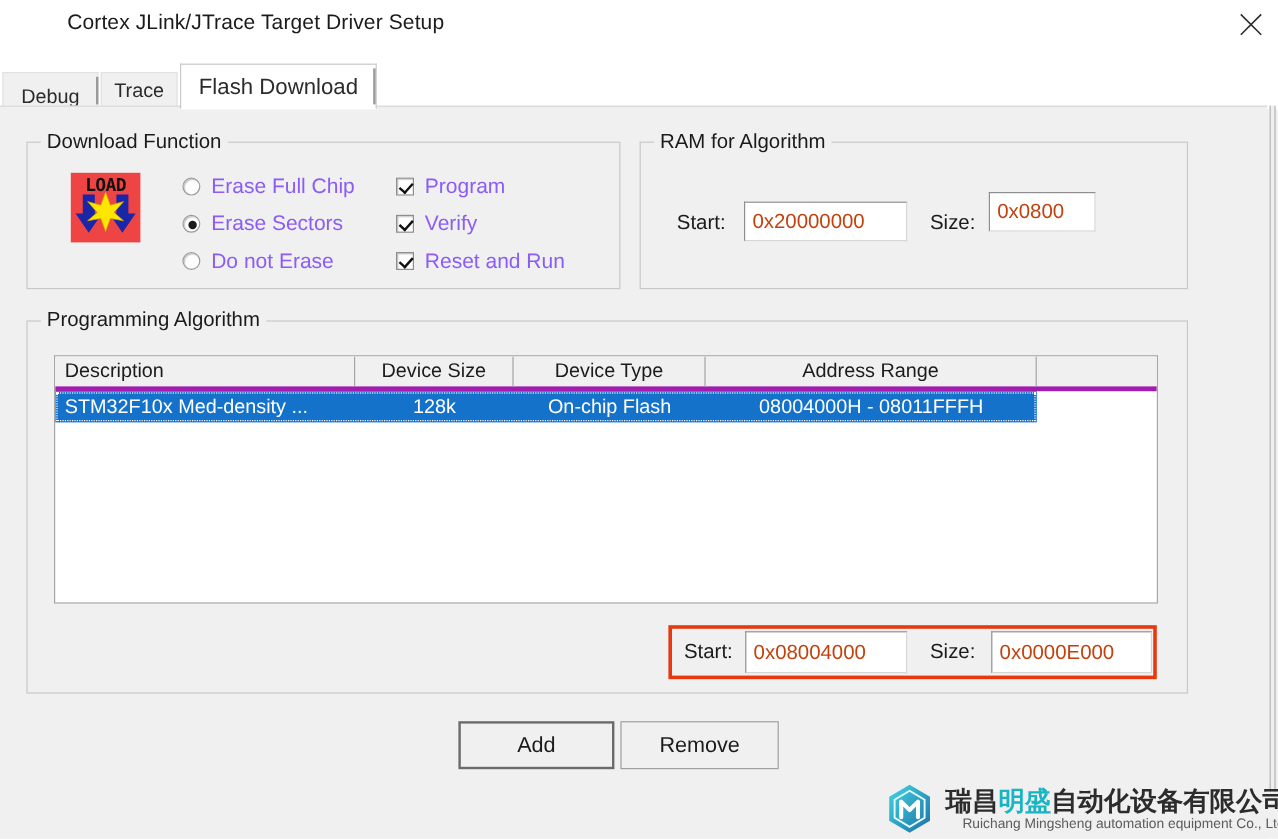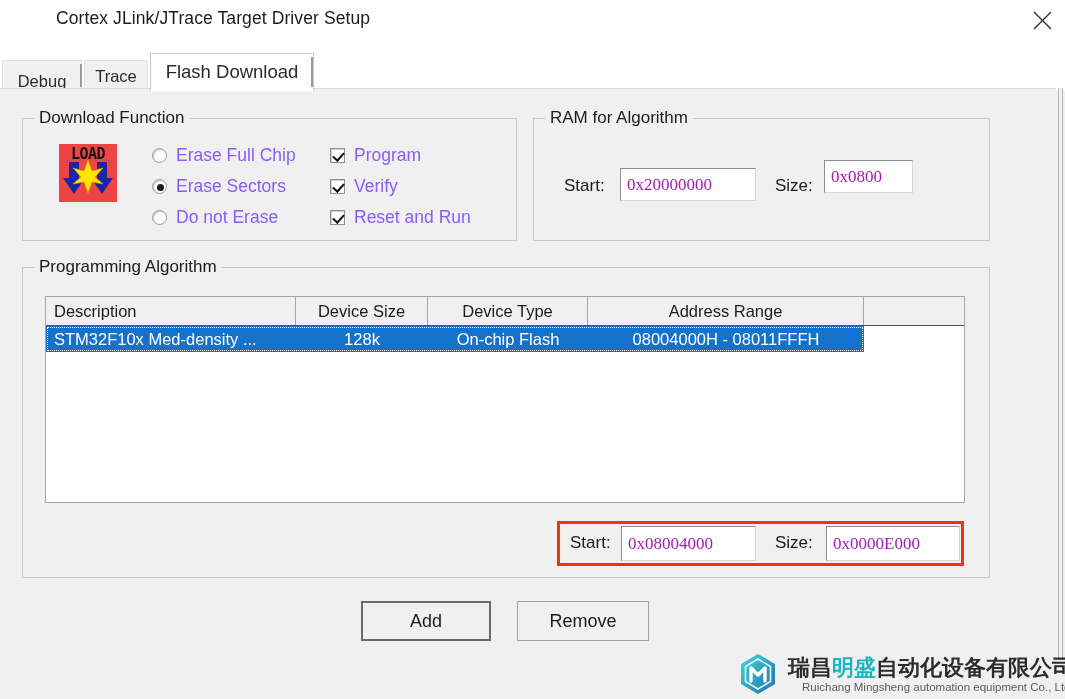--- a/index.html
+++ b/index.html
@@ -187,47 +187,46 @@
     position: absolute;
     font-size: 17px; color: #1b1b1b;
     white-space: nowrap;
   }
   .textbox {
     position: absolute;
     background: #ffffff;
     border: 1px solid #d6d6d6;
     border-top: 1px solid #8e8e8e;
     border-left: 1px solid #8e8e8e;
-    font-size: 17px; color: #a21caf;
+    font-size: 17px; color: #c2410c;
     padding: 0 6px;
     display: flex; align-items: center;
     cursor: text;
     white-space: nowrap;
     overflow: hidden;
-    font-family: Liberation Serif, serif;
   }
 
   #ram-start-label { left: 564px; top: 176px; }
   #ram-start-box   { left: 620px; top: 168px; width: 136px; height: 33px; }
   #ram-size-label  { left: 775px; top: 176px; }
   #ram-size-box    { left: 824px; top: 160px; width: 89px;  height: 33px; }
 
   
   .table-wrap {
     position: absolute; left: 45px; top: 296px;
     width: 920px; height: 207px;
     background: #ffffff;
     border: 1px solid #a6a6a6;
     overflow: hidden;
   }
   .table-head {
     display: flex;
     height: 29px;
     background: #f0f0f0;
-    border-bottom: 1px solid #a21caf;
+    border-bottom: 4px solid #a21caf;
     justify-content: center;
   }
   .th {
     border-right: 1px solid #a6a6a6;
     font-size: 16.5px; color: #1b1b1b;
     display: flex; align-items: center;
     padding: 0 8px;
     cursor: pointer;
     overflow: hidden; white-space: nowrap;
   }
@@ -273,21 +272,21 @@
   .btn {
     position: absolute;
     background: #f0f0f0;
     border: 1px solid #a0a0a0;
     font-size: 18px; color: #1b1b1b;
     display: flex; align-items: center; justify-content: center;
     cursor: pointer;
     white-space: nowrap;
   }
   .btn.default { border: 2px solid #6b6b6b; }
-  #btn-add    { left: 361px; top: 601px; width: 130px; height: 40px; text-align: center; }
+  #btn-add    { left: 382px; top: 601px; width: 130px; height: 40px; text-align: center; }
   #btn-remove { left: 517px; top: 601px; width: 132px; height: 40px; }
 
   
   .logo {
     position: absolute; left: 736px; top: 650px;
     width: 325px; height: 48px;
     display: flex; align-items: center;
   }
   .logo-hex { width: 44px; height: 44px; flex: 0 0 auto; }
   .logo-text { margin-left: 8px; }

